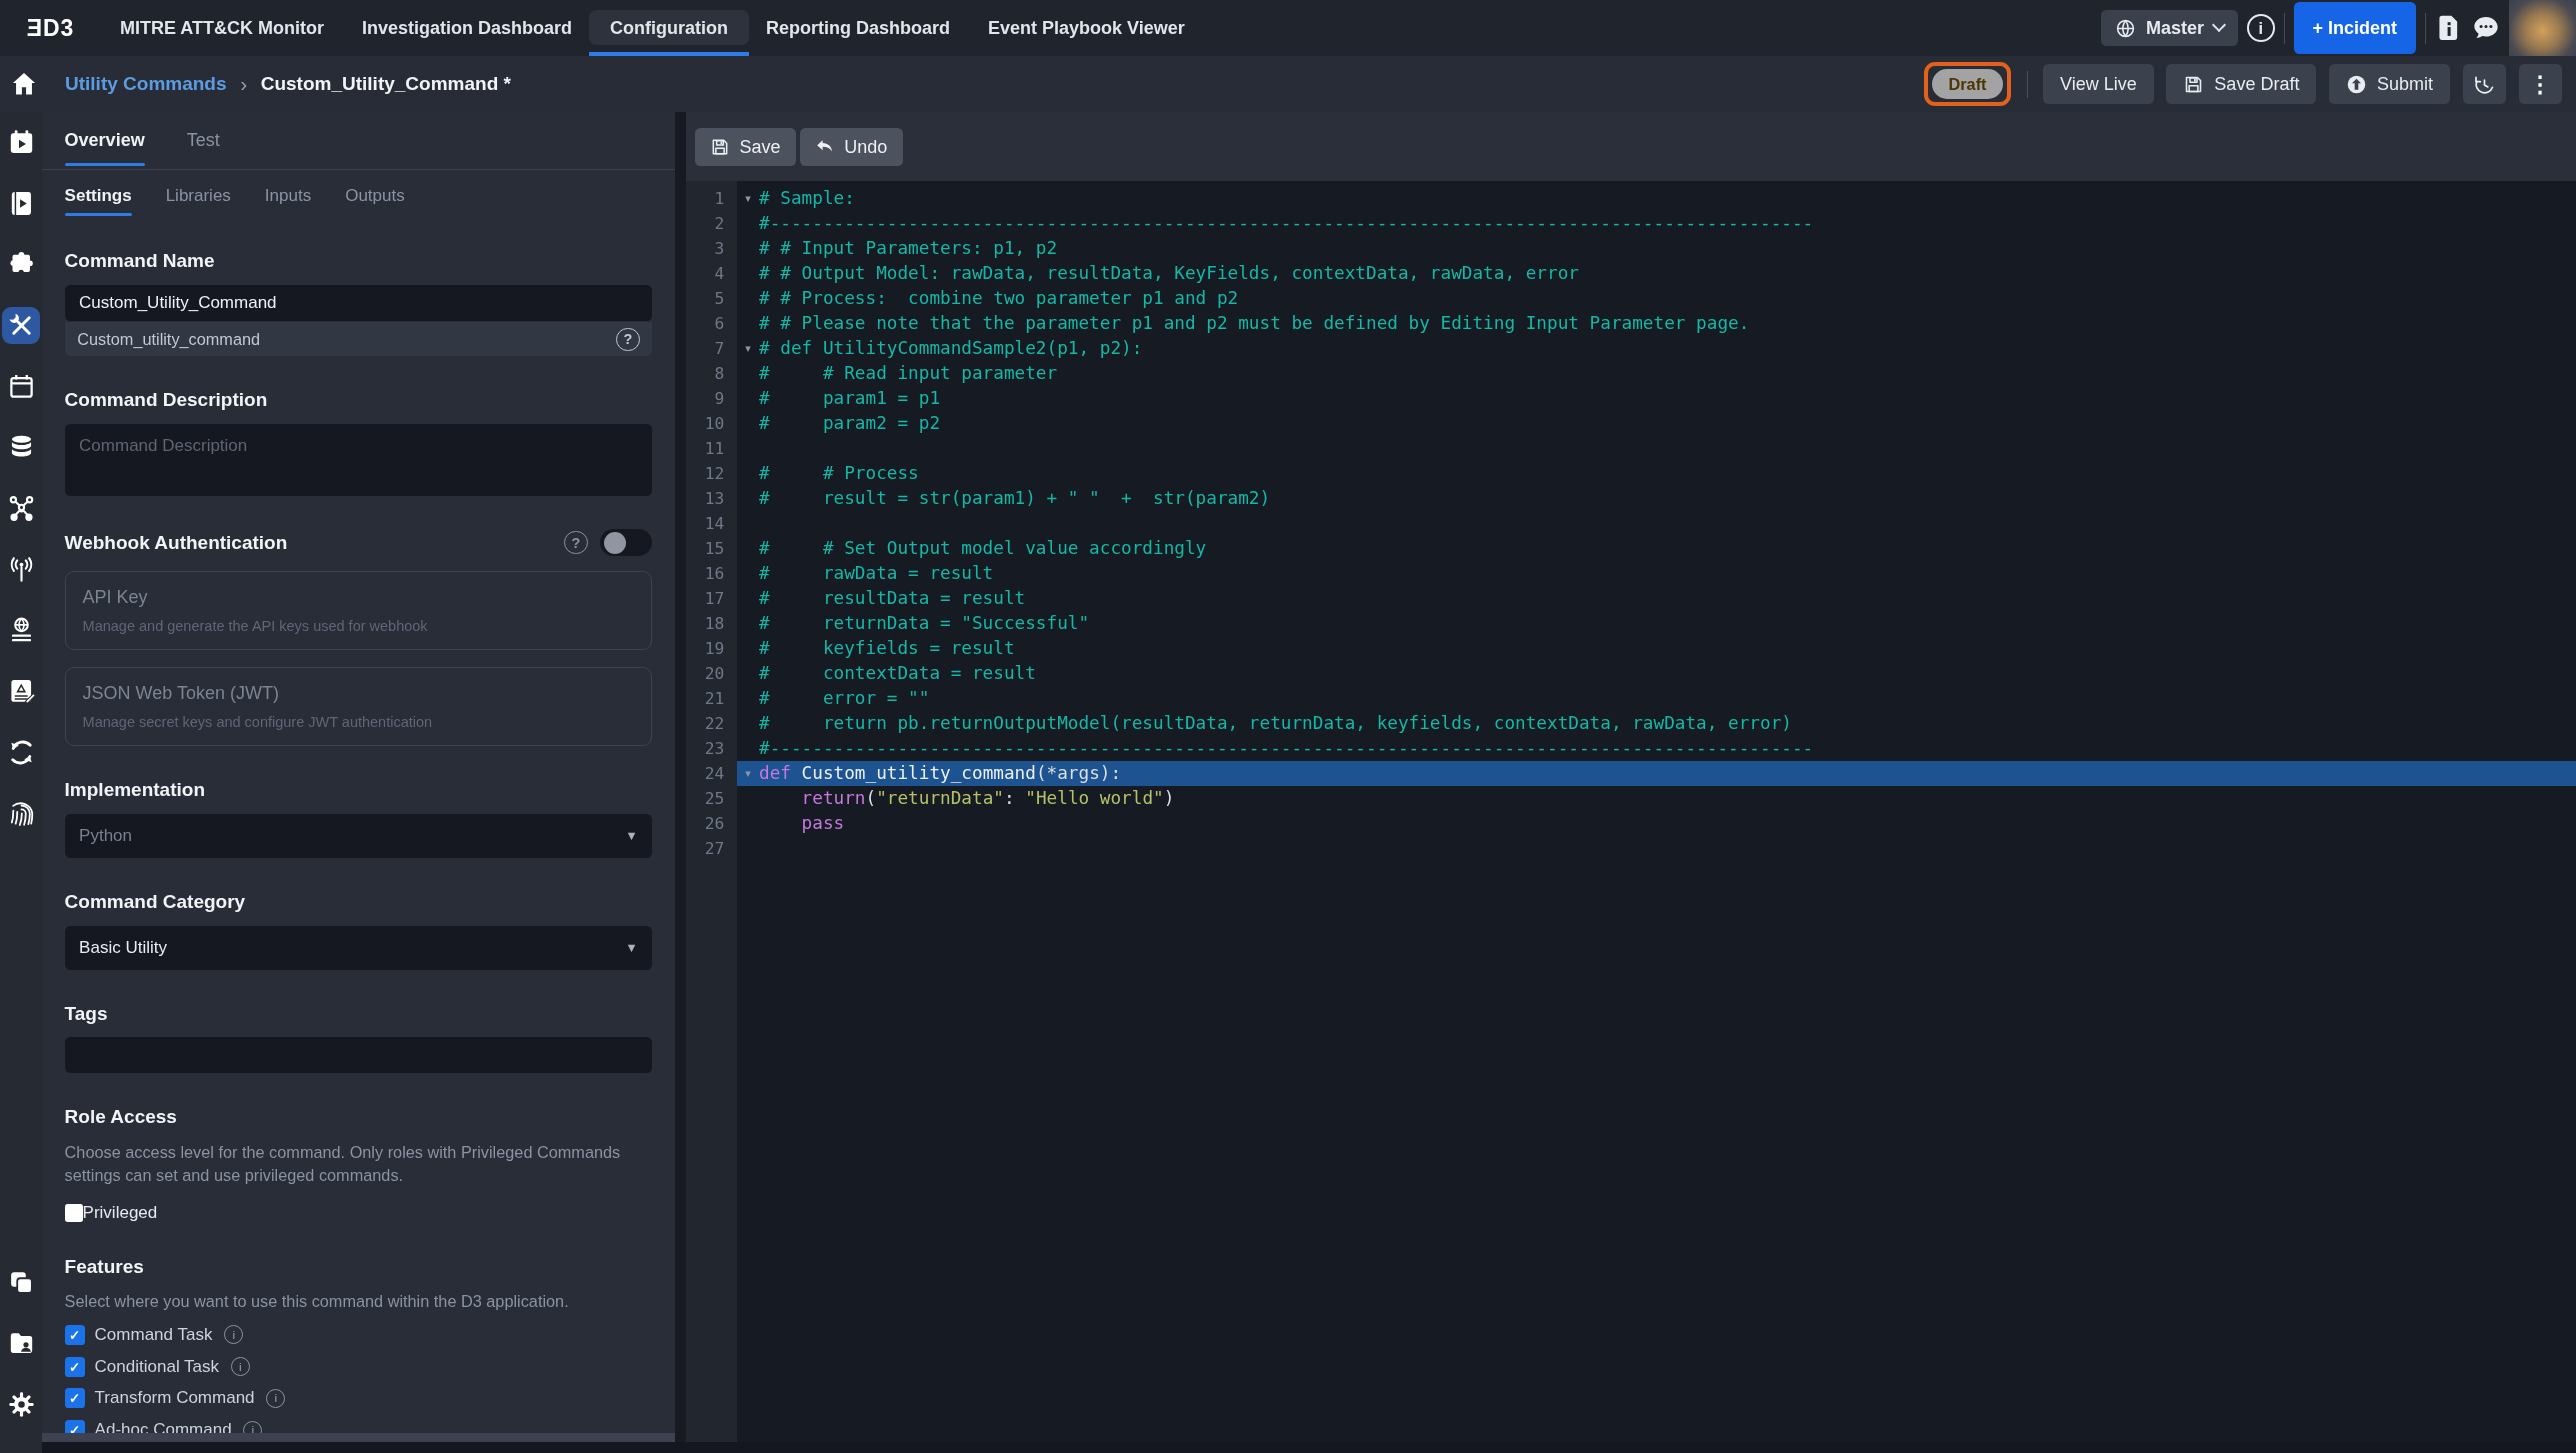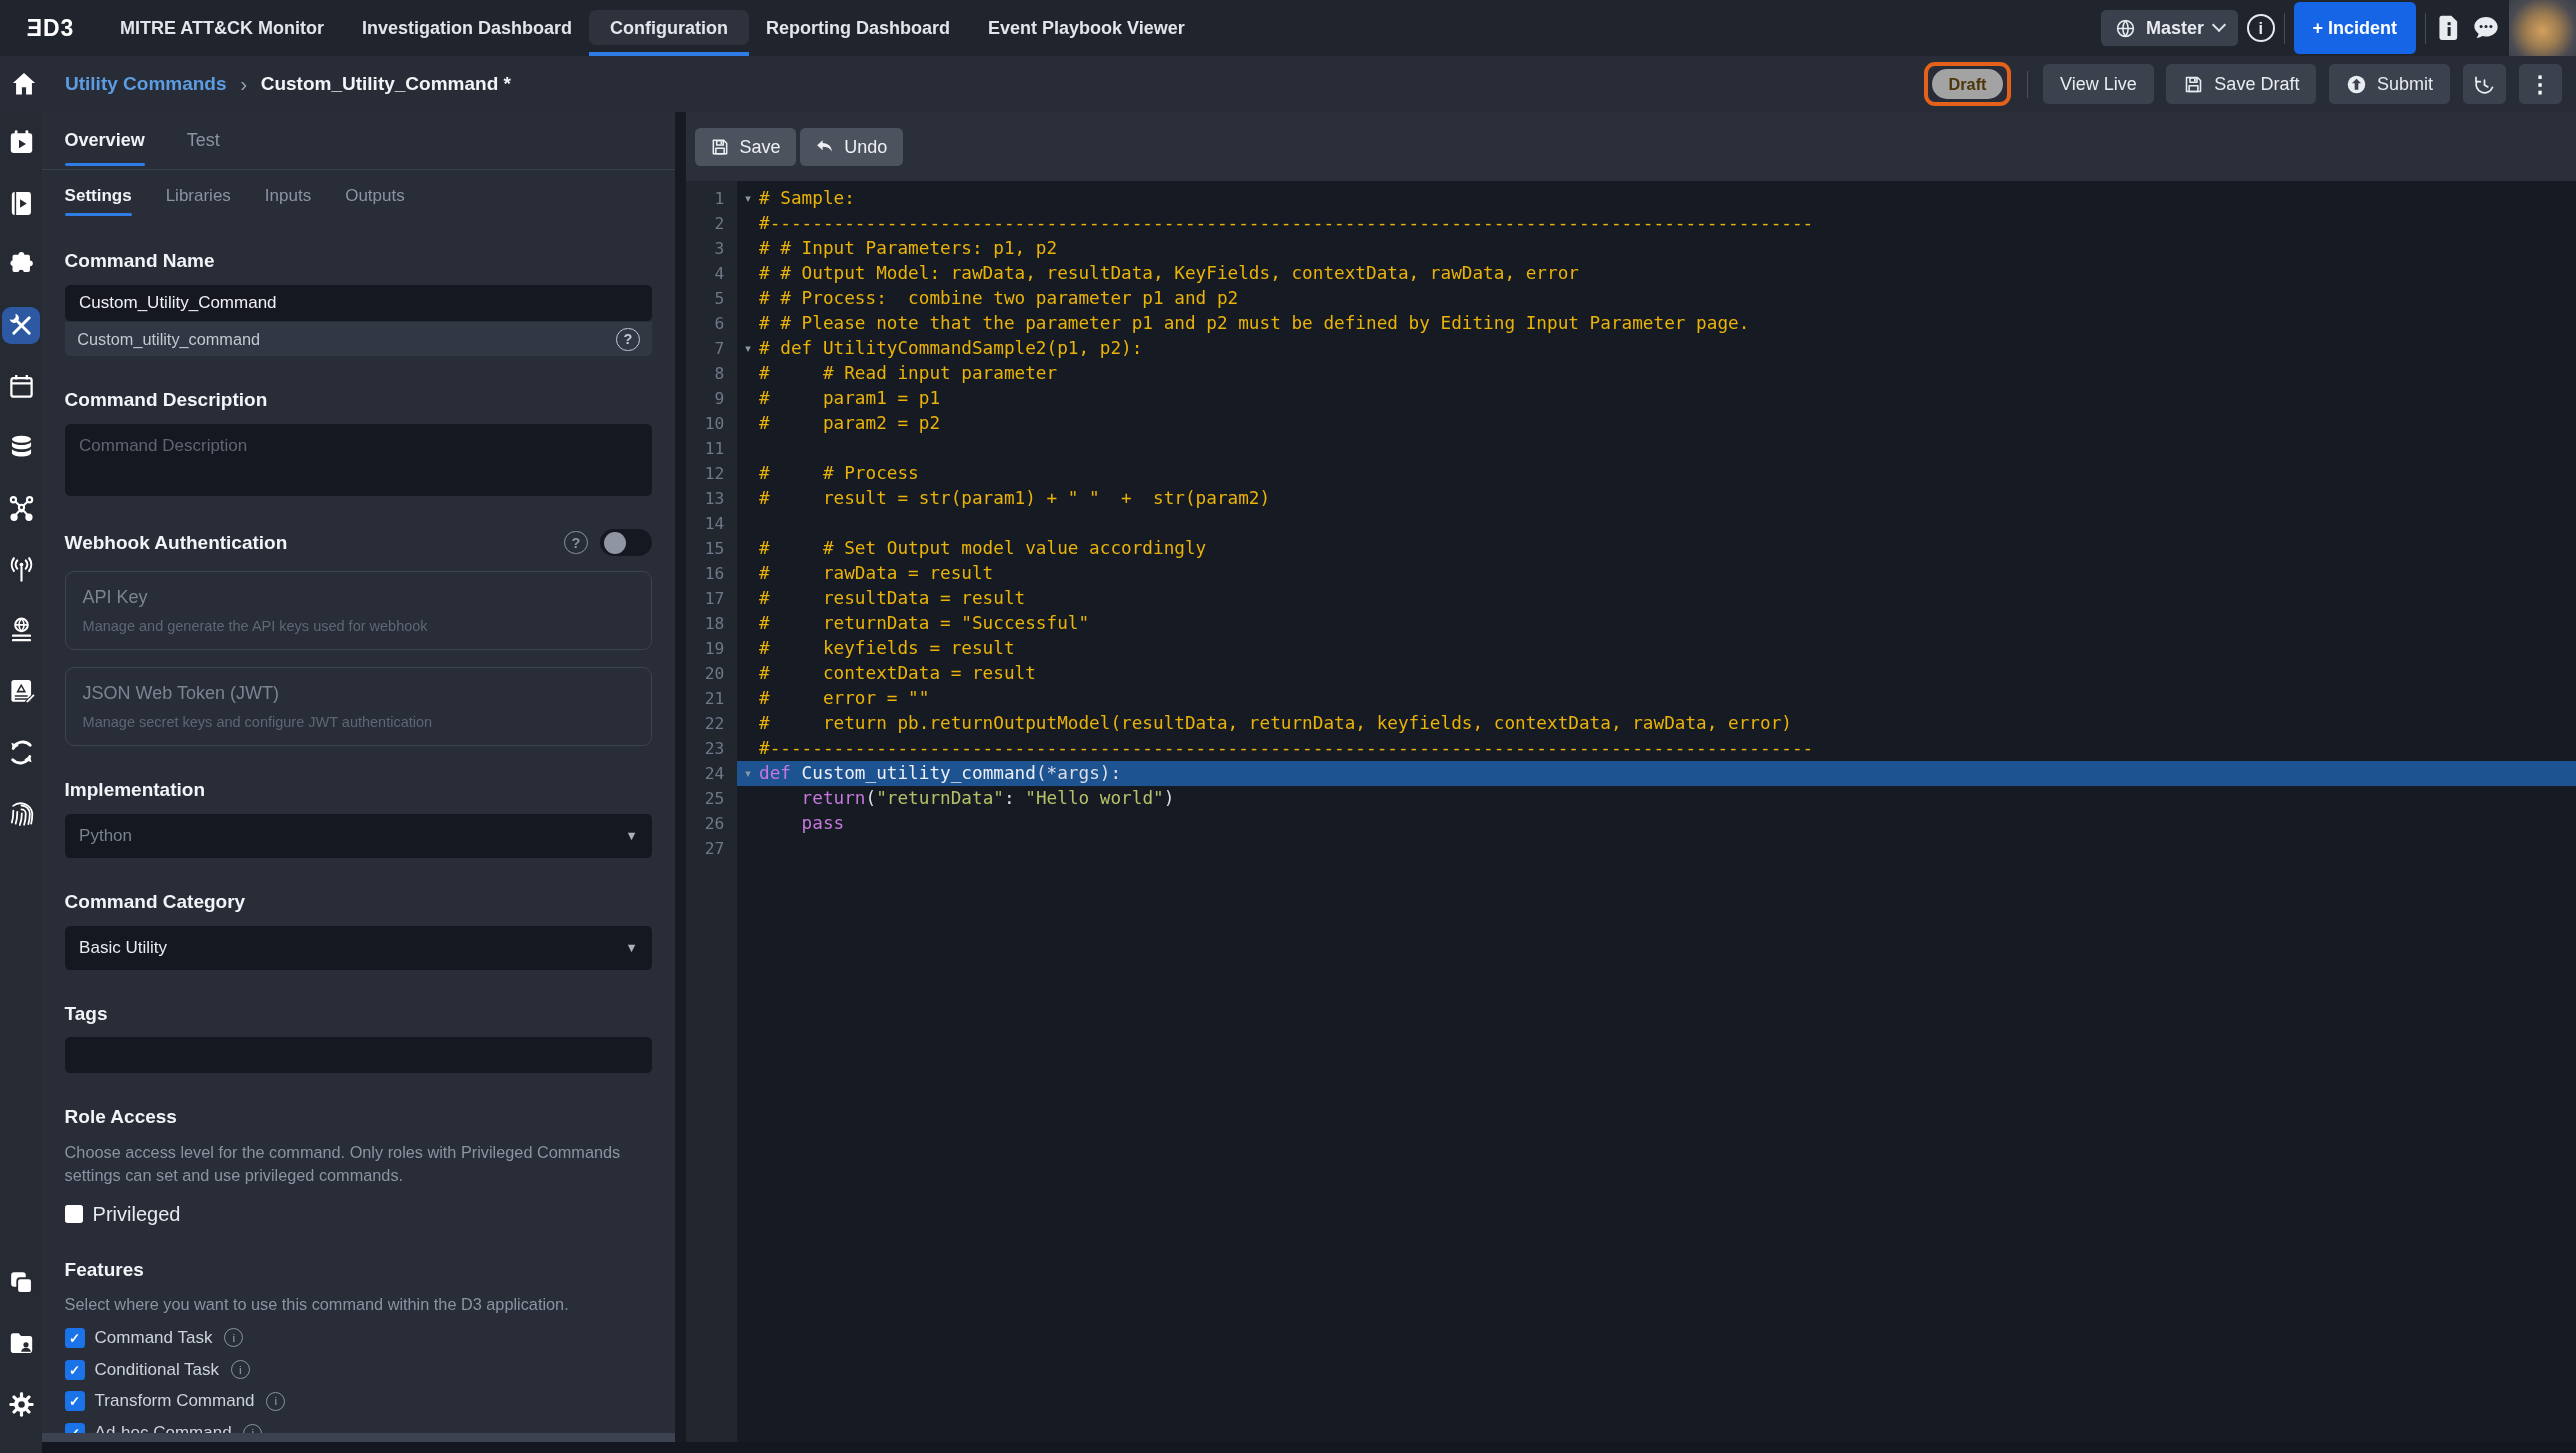--- a/index.html
+++ b/index.html
@@ -81,21 +81,21 @@
   .card{border:1.8px solid #3d4350;border-radius:9px;padding:15.4px 17px;margin-bottom:16.3px}
   .card-title{font-size:18px;color:#7c8492}
   .card-desc{font-size:14.5px;color:#5f6675;margin-top:10px}
   .select{height:44px;background:#151821;border-radius:5.4px;display:flex;align-items:center;padding:0 14.5px;font-size:17px}
   .select .val{color:#e8ebf0}
   .select.dim .val{color:#78808f}
   .caret{margin-left:auto;color:#aab1bd;font-size:12.7px}
   .caret::after{content:"▼"}
   .tags-input{width:100%;height:36px;background:#151821;border:none;border-radius:5.4px;color:#eef0f4;font-size:17px;padding:0 14.5px;font-family:inherit}
   .desc{font-size:16.3px;color:#8b93a2;line-height:22.6px;margin:0 0 16.3px;max-width:568px}
-  .cbrow{display:flex;align-items:center;gap:10px;font-size:20px;color:#e6e9ef;margin:3.6px 0 1.8px}
+  .cbrow{display:flex;align-items:center;font-size:17px;color:#e6e9ef;margin:3.6px 0 1.8px}
   .cbx-empty{width:18px;height:18px;background:#fff;border-radius:2.7px;flex:none}
   .features-desc{margin-bottom:7.2px}
   .feature-row{display:flex;align-items:center;gap:10px;margin:11.8px 0;font-size:17px;color:#ced3db}
   .cbx{width:20px;height:20px;border-radius:3.6px;background:#1a73e8;display:flex;align-items:center;justify-content:center;color:#fff;font-size:13.6px;font-weight:700;flex:none}
   .cbx.checked::after{content:"✓"}
   .info-i{width:19px;height:19px;border:1.8px solid #8b93a2;border-radius:50%;display:flex;align-items:center;justify-content:center;font-size:11.8px;color:#9aa1af;margin-left:1.8px;flex:none}
   .info-i::after{content:"i"}
   .panel-scroll{height:9px;background:#3c4250;flex:none}
 
   
@@ -105,21 +105,21 @@
   .cbtn{height:38px;background:#4c525e;border:none;border-radius:5.4px;color:#eef0f4;font-size:18px;display:flex;align-items:center;gap:9px;padding:0 15.4px;font-family:inherit}
   .cbtn svg{width:20px;height:20px}
   .editor{flex:1;background:#161a23;overflow:hidden;padding-top:5.4px;font-family:"DejaVu Sans Mono",monospace;font-size:17.7px;line-height:25px;position:relative}
   .editor::before{content:"";position:absolute;left:0;top:0;bottom:0;width:51px;background:#21262f}
   .code-line{display:flex;height:25px;position:relative}
   .ln{width:51px;flex:none;background:#21262f;color:#6f7888;text-align:right;padding-right:12.7px;font-size:16.3px}
   .rest{flex:1;display:flex;min-width:0}
   .code-line.hl .rest{background:#1d5391}
   .fold{width:22px;flex:none;color:#8e96a5;font-size:11px;display:flex;align-items:center;justify-content:center;font-family:"Liberation Sans",sans-serif}
   .code-text{white-space:pre}
-  .tok-comment{color:#eab308}
+  .tok-comment{color:#14b8a6}
   .tok-keyword{color:#c678dd}
   .tok-string{color:#b5c168}
   .tok-plain{color:#dcdfe6}
   .tok-function{color:#edf0f5}
 </style>
 </head>
 <body>
 
 <div class="topbar">
   <div class="logo">ƎD3</div>

